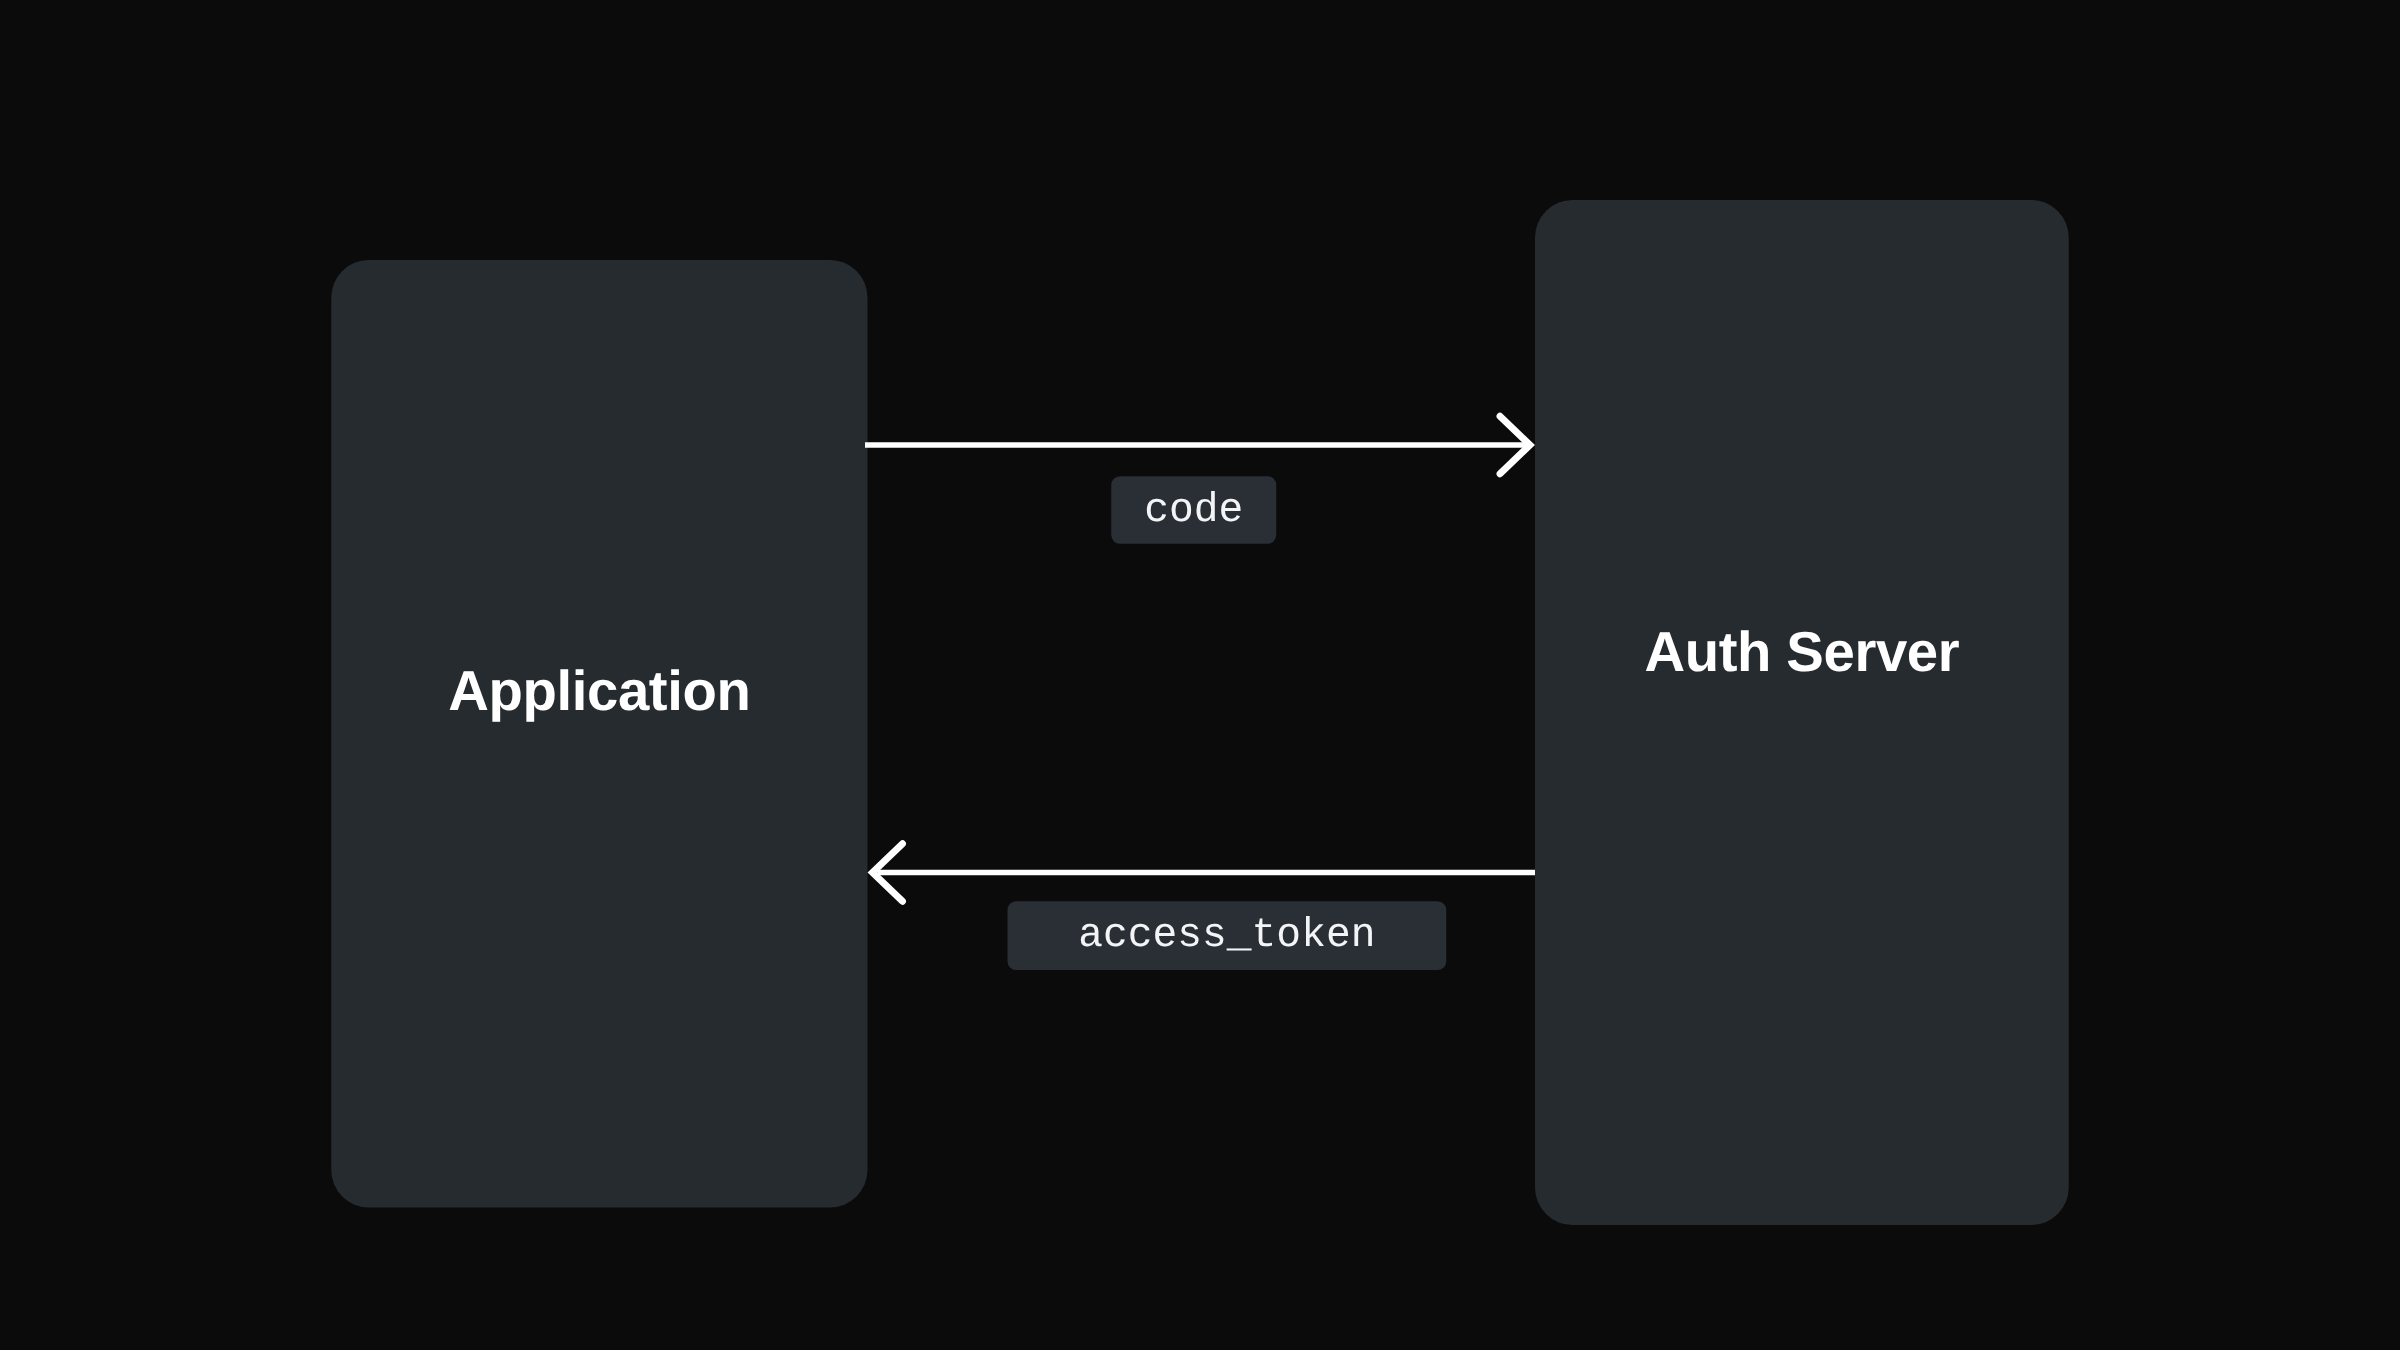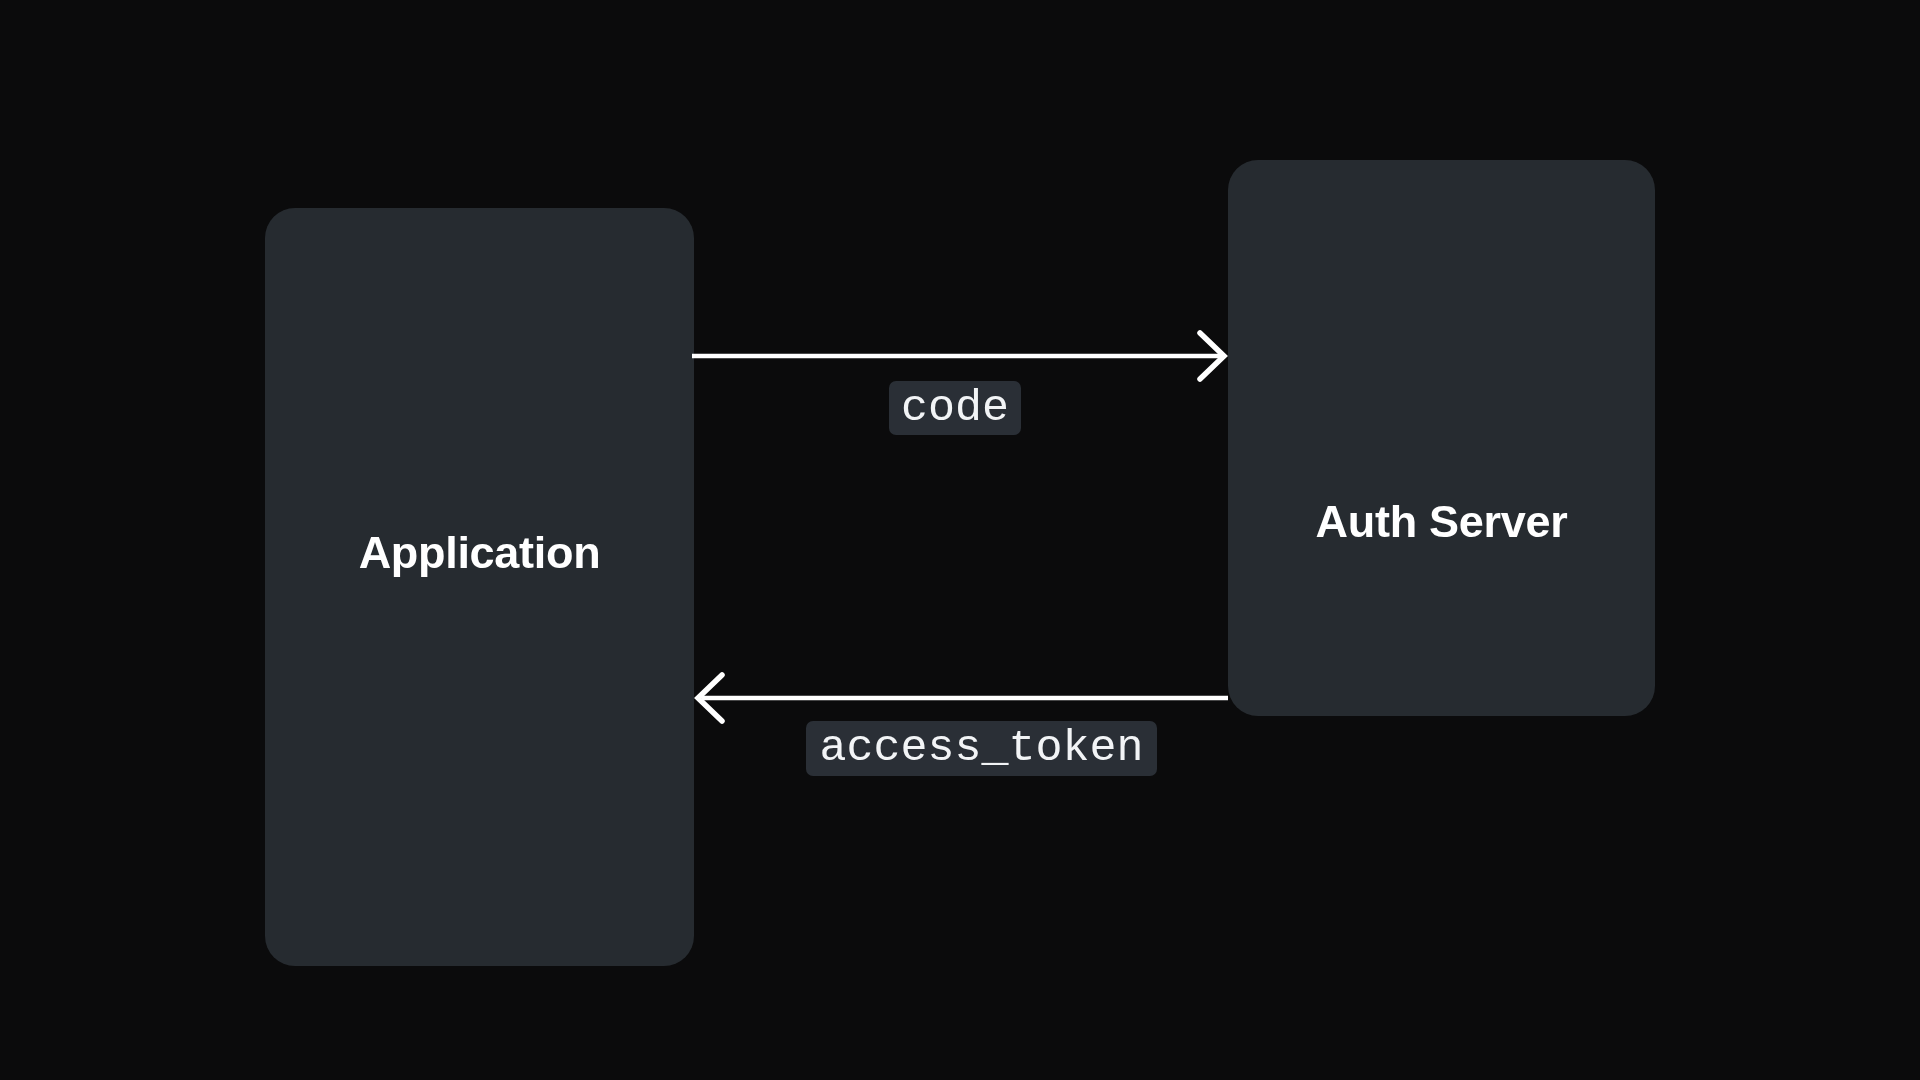--- a/index.html
+++ b/index.html
@@ -32,21 +32,21 @@
     left: 265px;
     top: 160px;
     width: 429px;
     height: 758px;
     margin-top: 48px;
   }
   #node-auth-server {
     left: 1228px;
     top: 160px;
     width: 427px;
-    height: 556px;
+    height: 820px;
   }
   .node-label {
     color: #ffffff;
     font-size: 45px;
     font-weight: bold;
     letter-spacing: -0.3px;
     white-space: nowrap;
     font-family: "Liberation Sans", sans-serif;
   }
   #label-application-wrap {
@@ -78,21 +78,21 @@
     width: 1920px;
     height: 1080px;
     pointer-events: none;
   }
   .edge-badge {
     position: absolute;
     background: #2a2f36;
     border-radius: 7px;
     color: #f2f4f6;
     font-family: "Liberation Mono", monospace;
-    font-size: 45px;
+    font-size: 33px;
     line-height: 1;
     display: flex;
     align-items: center;
     justify-content: center;
     white-space: nowrap;
     letter-spacing: 0px;
   }
   #badge-code {
     left: 889px;
     top: 381px;

